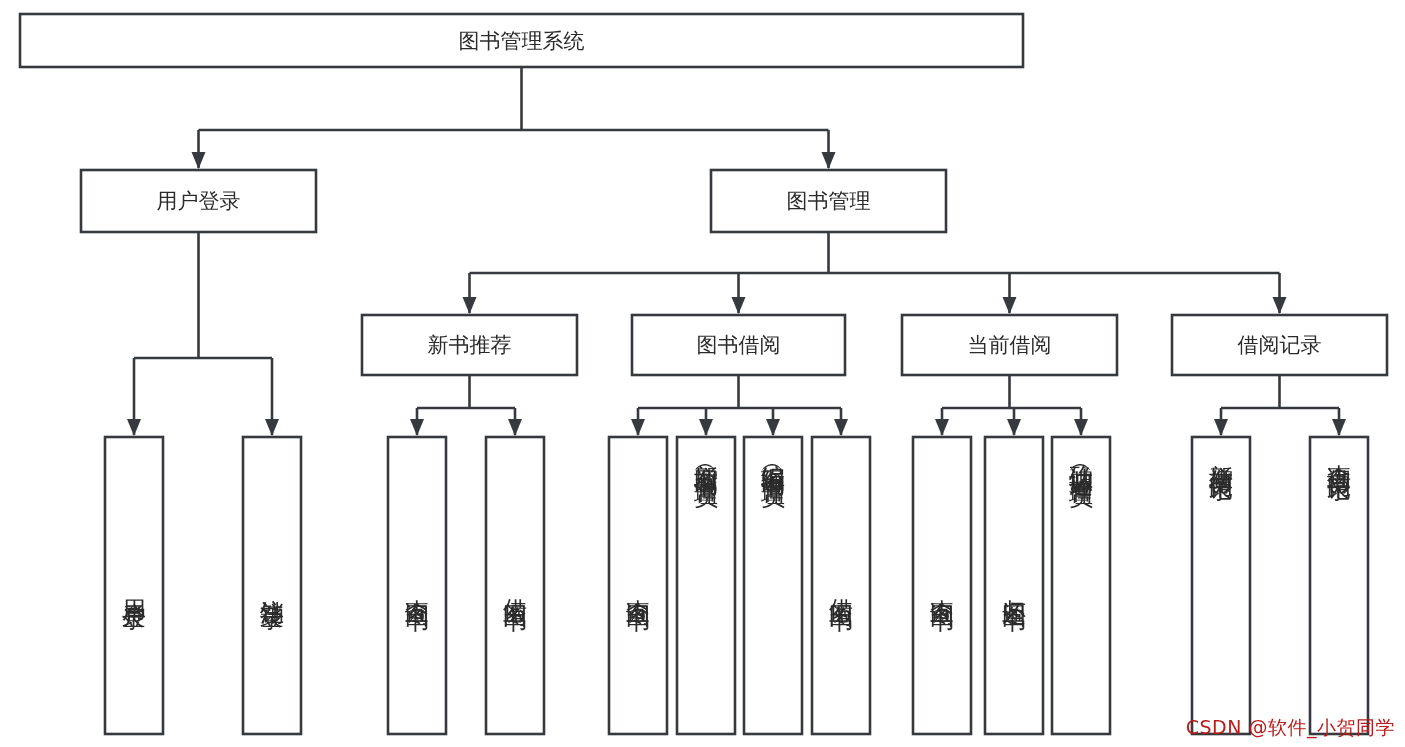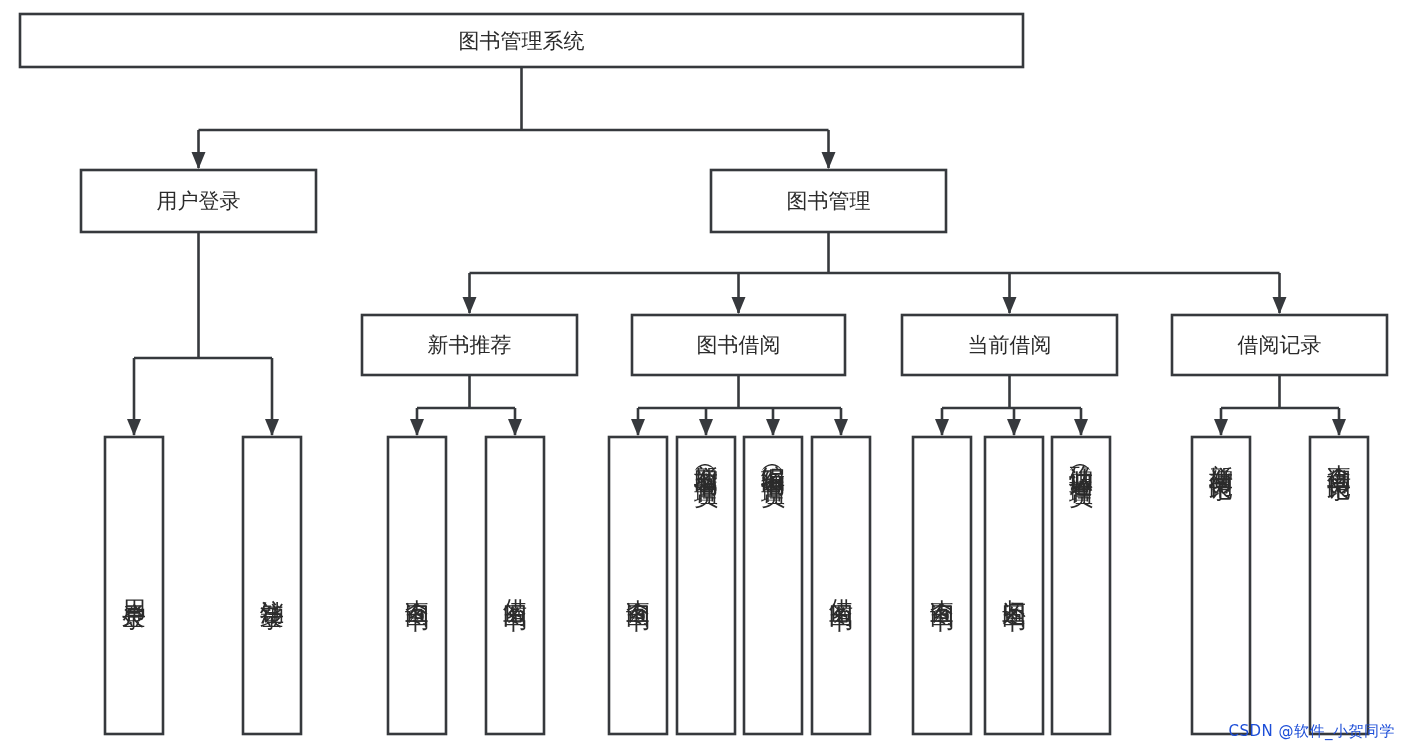--- a/index.html
+++ b/index.html
@@ -64,22 +64,22 @@
     line-height: 1.0;
     letter-spacing: 3px;
     color: #2b2b2b;
     white-space: nowrap;
   }
   .watermark {
     position: absolute;
     right: 10px;
     bottom: 6px;
     font-family: "DejaVu Sans", "Liberation Sans", sans-serif;
-    font-size: 15px;
-    color: #1d4ed8;
+    font-size: 19px;
+    color: #b91c1c;
     letter-spacing: 0.5px;
     white-space: nowrap;
     margin-left: 9px;
   }
 </style>
 </head>
 <body>
 
 <div id="diagram-root">
 

